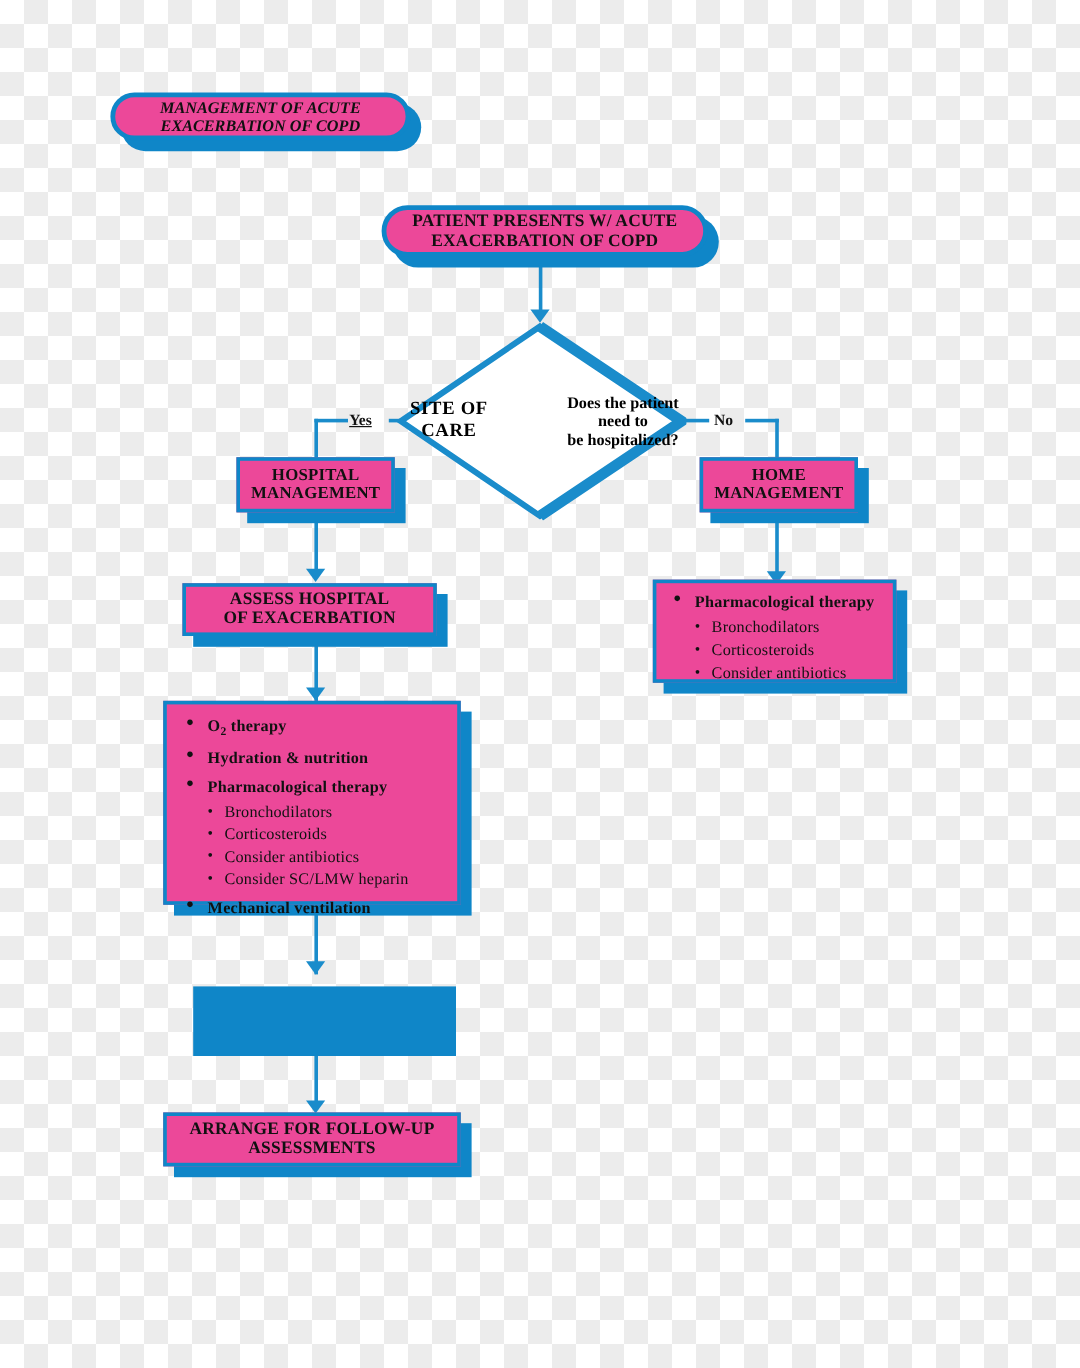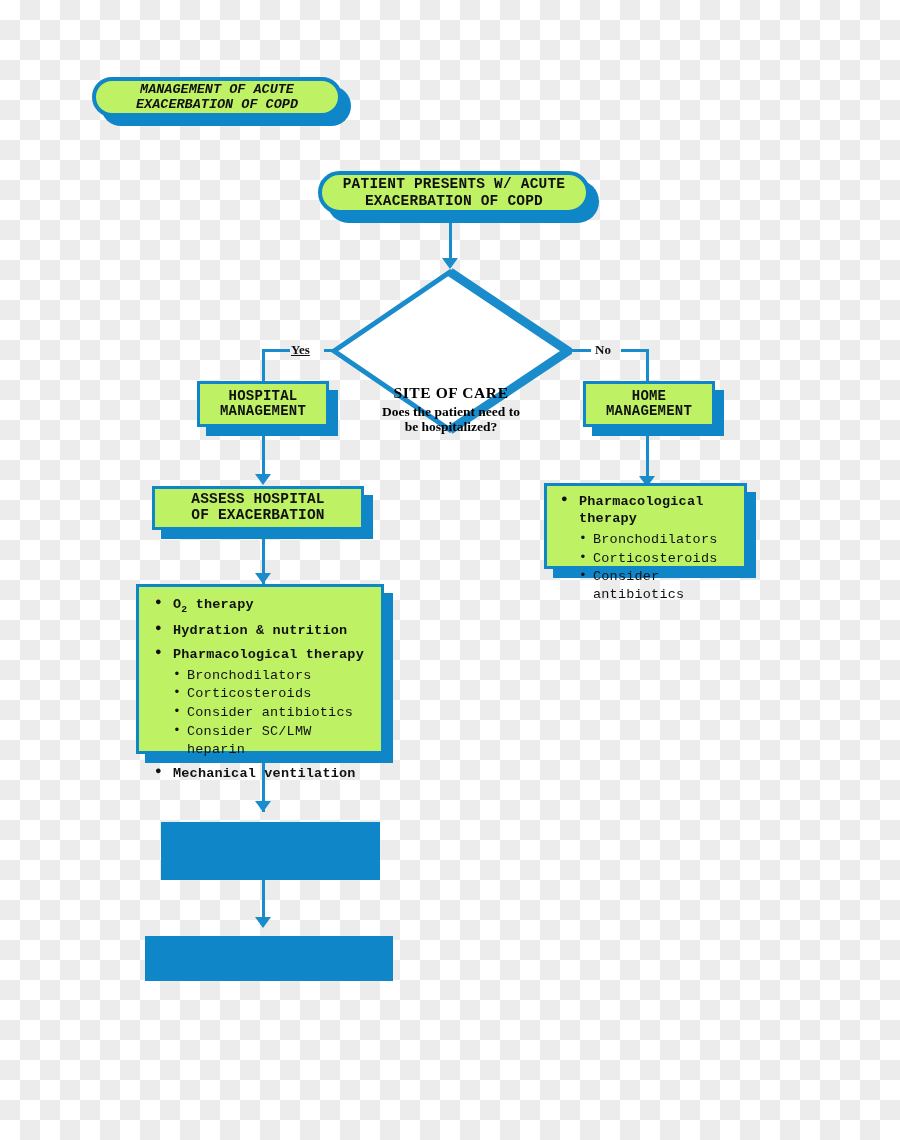--- a/index.html
+++ b/index.html
@@ -25,29 +25,28 @@
     position: absolute;
     left: 0; top: 0;
     width: 900px;
     height: 1140px;
   }
 
   
   .node {
     position: absolute;
     box-sizing: border-box;
-    background: #bef264;
+    background: #ec4899;
     border: 3px solid #0f86c8;
     display: flex;
     align-items: center;
     justify-content: center;
     text-align: center;
     color: #111111;
     z-index: 5;
-    font-family: Liberation Mono, monospace;
   }
   .shadow {
     position: absolute;
     background: #0f86c8;
     z-index: 3;
   }
 
   .rect-node {
     font-weight: bold;
     letter-spacing: .2px;
@@ -73,25 +72,25 @@
     position: absolute;
     z-index: 5;
   }
   #diamond-wrap svg { display: block; }
   #diamond-label {
     position: absolute;
     left: 0; top: 0;
     width: 100%;
     height: 100%;
     display: flex;
-    flex-direction: column;
     align-items: center;
     justify-content: flex-end;
     text-align: center;
     pointer-events: none;
+    gap: 48px;
   }
   #diamond-label .dtitle {
     font-weight: bold;
     font-size: 15.5px;
     letter-spacing: .6px;
     margin-bottom: 2px;
   }
   #diamond-label .dq {
     font-weight: bold;
     font-size: 13.5px;
@@ -306,15 +305,21 @@
 
   <div class="conn conn-v" style="left:262px; top:754px; width:3px; height:58px;"></div>
   <div class="arrowhead" style="left:255px; top:801px;"></div>
 
   <div class="shadow" style="left:161px; top:822px; width:219px; height:58px;"></div>
 
   <div class="conn conn-v" style="left:262px; top:871px; width:3px; height:53px;"></div>
   <div class="arrowhead" style="left:255px; top:917px;"></div>
 
   <div class="shadow" style="left:145px; top:936px; width:248px; height:45px;"></div>
+  <div class="node rect-node" style="left:136px; top:927px; width:248px; height:45px;">
+    <div class="lines" style="font-size:14.5px;">
+      <div>ARRANGE FOR FOLLOW-UP</div>
+      <div>ASSESSMENTS</div>
+    </div>
+  </div>
 
 
 </div>
 
 </body></html>

